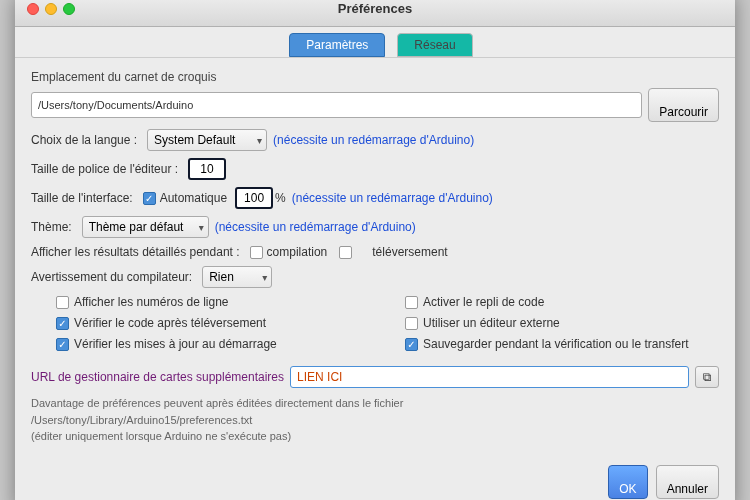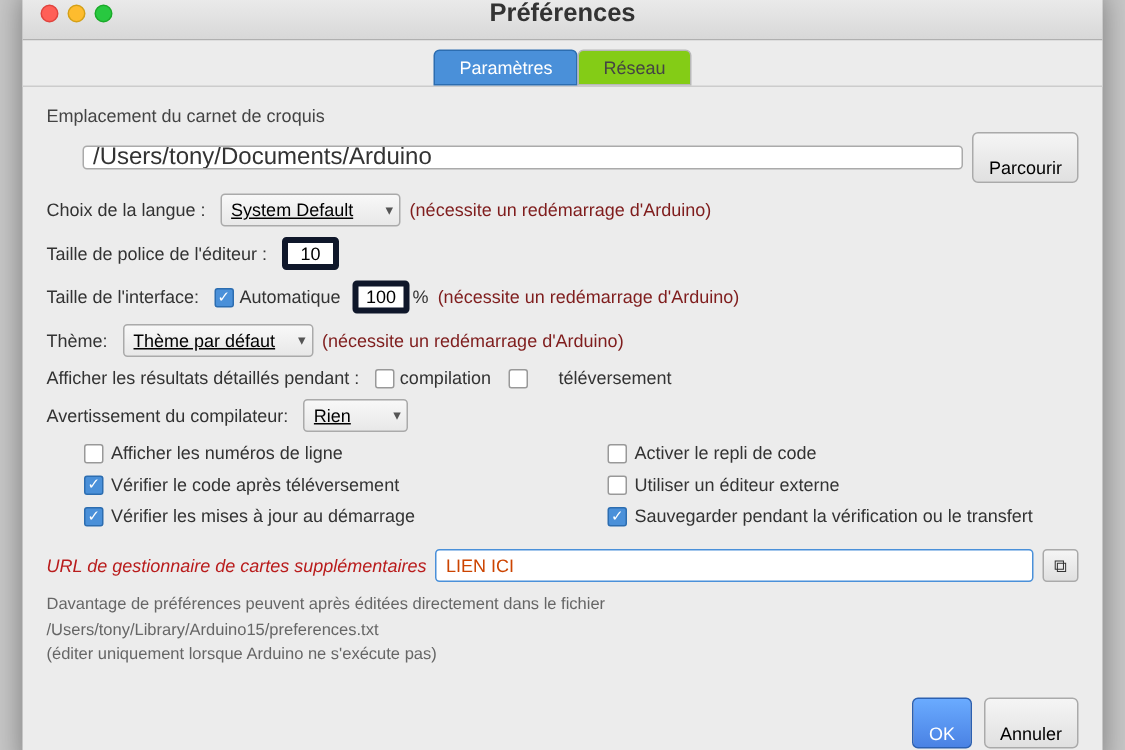--- a/index.html
+++ b/index.html
@@ -26,21 +26,21 @@
       background: linear-gradient(to bottom, #f0f0f0, #d8d8d8);
       height: 36px;
       display: flex;
       align-items: center;
       justify-content: center;
       position: relative;
       border-bottom: 1px solid #b0b0b0;
       border-radius: 8px 8px 0 0;
     }
     .titlebar-title {
-      font-size: 17px;
+      font-size: 13px;
       font-weight: 600;
       color: #333;
     }
     .traffic-lights {
       position: absolute;
       left: 12px;
       display: flex;
       gap: 6px;
     }
     .traffic-light {
@@ -58,28 +58,29 @@
       padding: 6px 0 0 0;
       background: #ececec;
       border-bottom: 1px solid #ccc;
     }
     .tab {
       padding: 4px 16px;
       font-size: 12px;
       border-radius: 4px 4px 0 0;
       cursor: pointer;
       border: 1px solid transparent;
+      margin-left: 12px;
     }
     .tab.active {
       background: #4a90d9;
       color: white;
       border-color: #2c6db0;
     }
     .tab.inactive {
-      background: #84cc16;
+      background: #14b8a6;
       color: #444;
       border-color: #b8b8b8;
     }
 
     .content {
       padding: 12px 16px 10px 16px;
     }
 
     .section-label {
       font-size: 12px;
@@ -100,28 +101,27 @@
 
     
     .path-row {
       display: flex;
       align-items: center;
       margin-bottom: 7px;
       gap: 6px;
     }
     .path-input {
       flex: 1;
-      height: 16px;
+      height: 26px;
       border: 1px solid #aaa;
       border-radius: 3px;
       background: white;
       padding: 0 6px;
-      font-size: 16px;
+      font-size: 11px;
       color: #333;
-      margin-left: 24px;
     }
     .btn {
       height: 22px;
       padding: 16px 10px;
       border-radius: 4px;
       border: 1px solid #aaa;
       background: linear-gradient(to bottom, #f5f5f5, #e0e0e0);
       font-size: 12px;
       cursor: pointer;
       white-space: nowrap;
@@ -142,21 +142,20 @@
       height: 22px;
       border: 1px solid #aaa;
       border-radius: 3px;
       background: linear-gradient(to bottom, #f8f8f8, #e8e8e8);
       padding: 0 24px 0 6px;
       font-size: 12px;
       appearance: none;
       -webkit-appearance: none;
       cursor: pointer;
       min-width: 120px;
-      text-decoration: underline;
     }
     .select-arrow {
       position: absolute;
       right: 5px;
       pointer-events: none;
       font-size: 10px;
       color: #555;
     }
 
     
@@ -179,40 +178,39 @@
       font-size: 10px;
       color: #007aff;
       flex-shrink: 0;
     }
     .cb.checked { background: #4a90d9; border-color: #2c6db0; color: white; }
     .cb-label { font-size: 12px; color: #333; }
 
     .small-input {
       width: 38px;
       height: 22px;
-      border: 4px solid #0f172a;
+      border: 2px solid #0f172a;
       border-radius: 3px;
       background: white;
       padding: 0 4px;
       font-size: 12px;
       text-align: center;
     }
 
     
     .url-row {
       display: flex;
       align-items: center;
       margin-bottom: 7px;
       gap: 6px;
     }
     .url-label {
       font-size: 12px;
-      color: #b91c1c;
+      color: #701a75;
       white-space: nowrap;
-      font-style: italic;
     }
     .url-input {
       flex: 1;
       height: 22px;
       border: 1px solid #4a90d9;
       border-radius: 3px;
       background: white;
       padding: 0 6px;
       font-size: 12px;
       color: #cc4400;
@@ -240,21 +238,21 @@
     .bottom-bar {
       display: flex;
       justify-content: flex-end;
       align-items: center;
       padding: 0 16px 10px 16px;
       gap: 8px;
     }
 
     .inline-note {
       font-size: 12px;
-      color: #7f1d1d;
+      color: #1d4ed8;
       margin-left: 6px;
     }
   </style>
 </head>
 <body>
 
 <div class="window">
 
   <div class="titlebar">
     <div class="traffic-lights">

